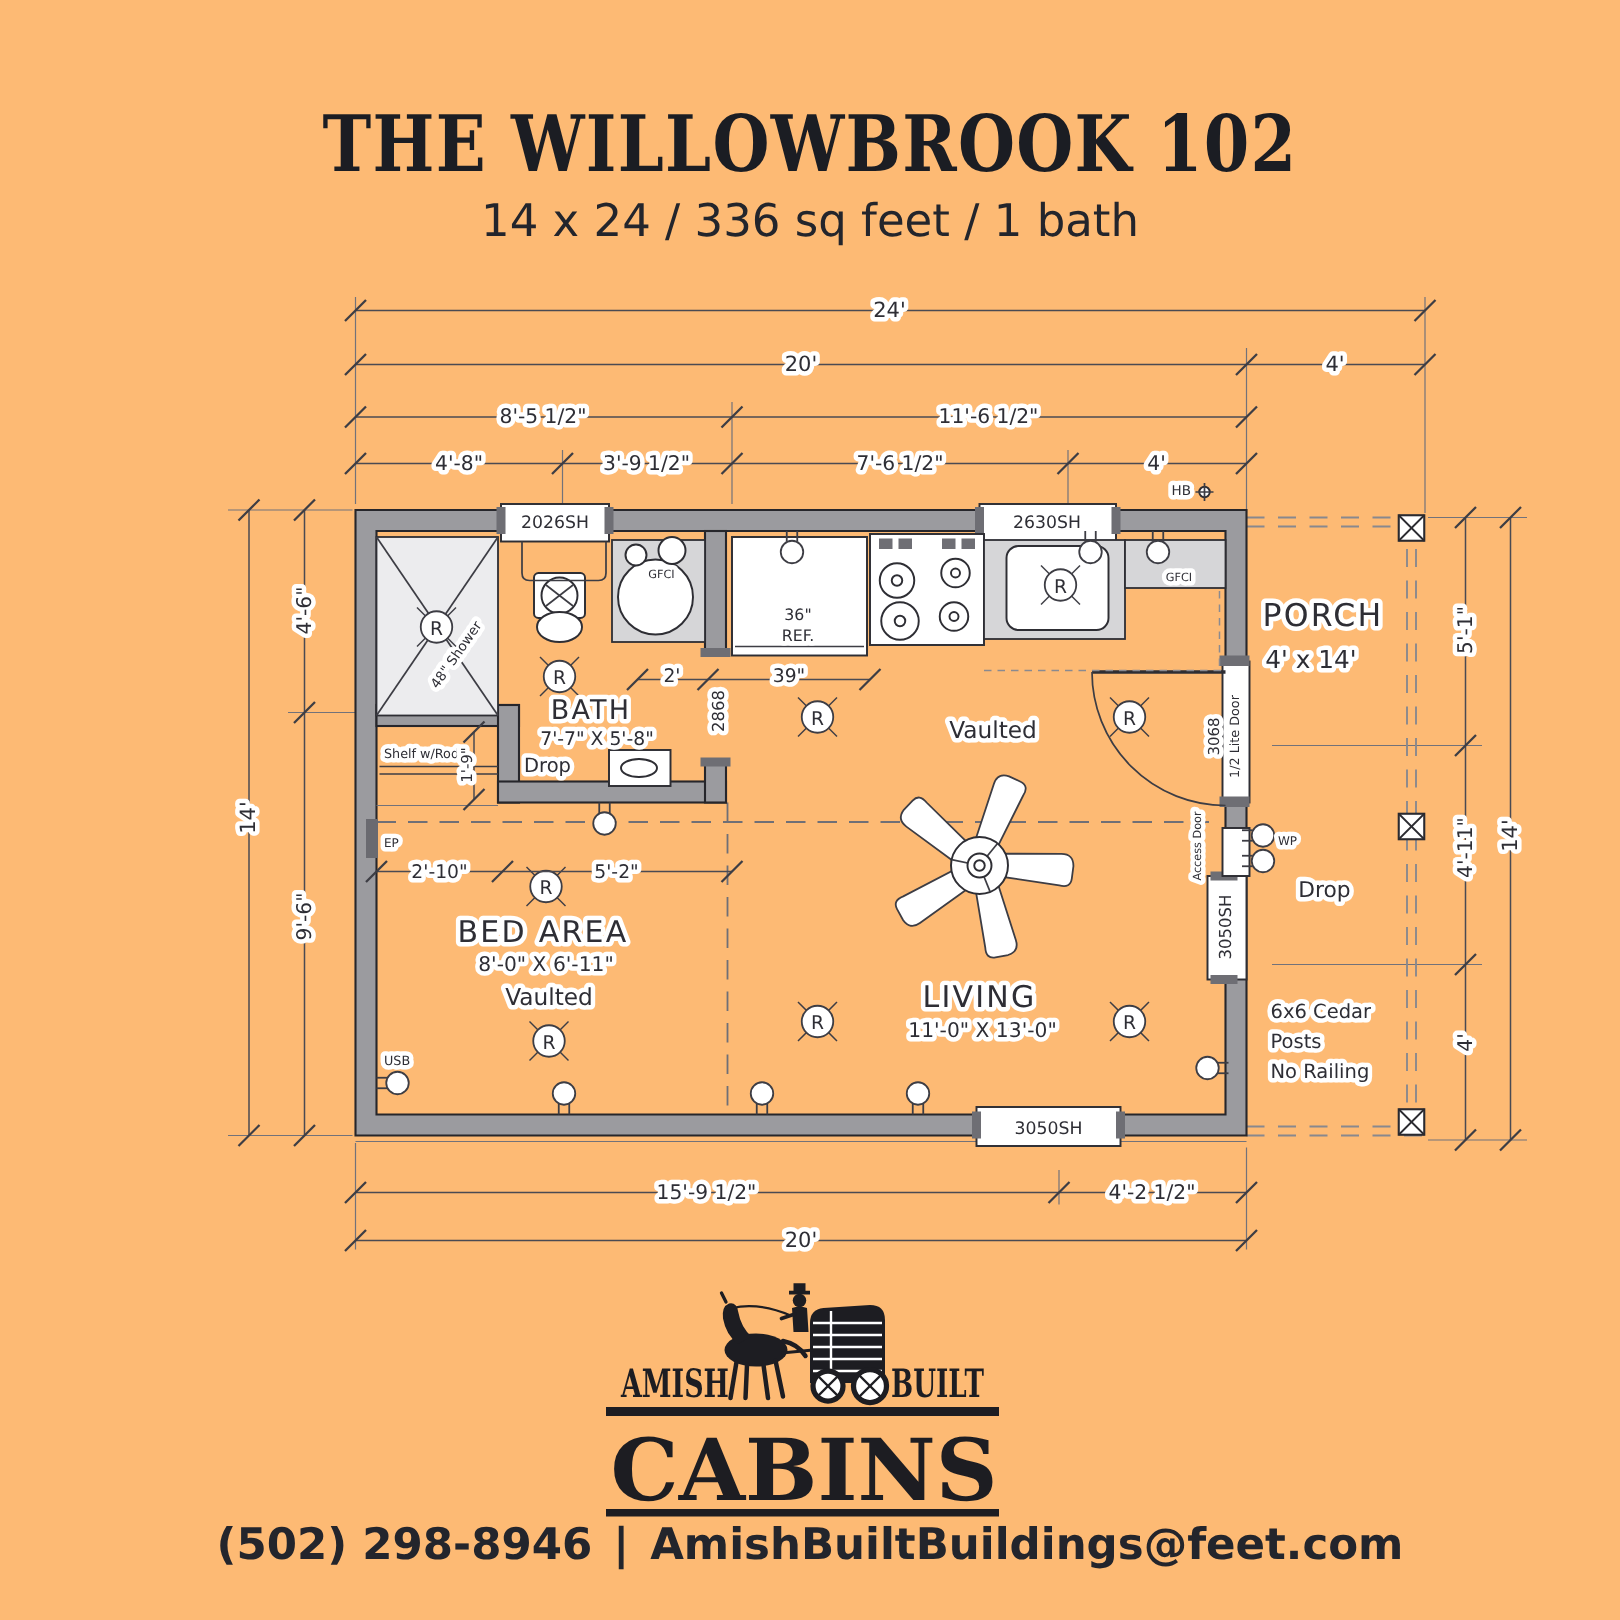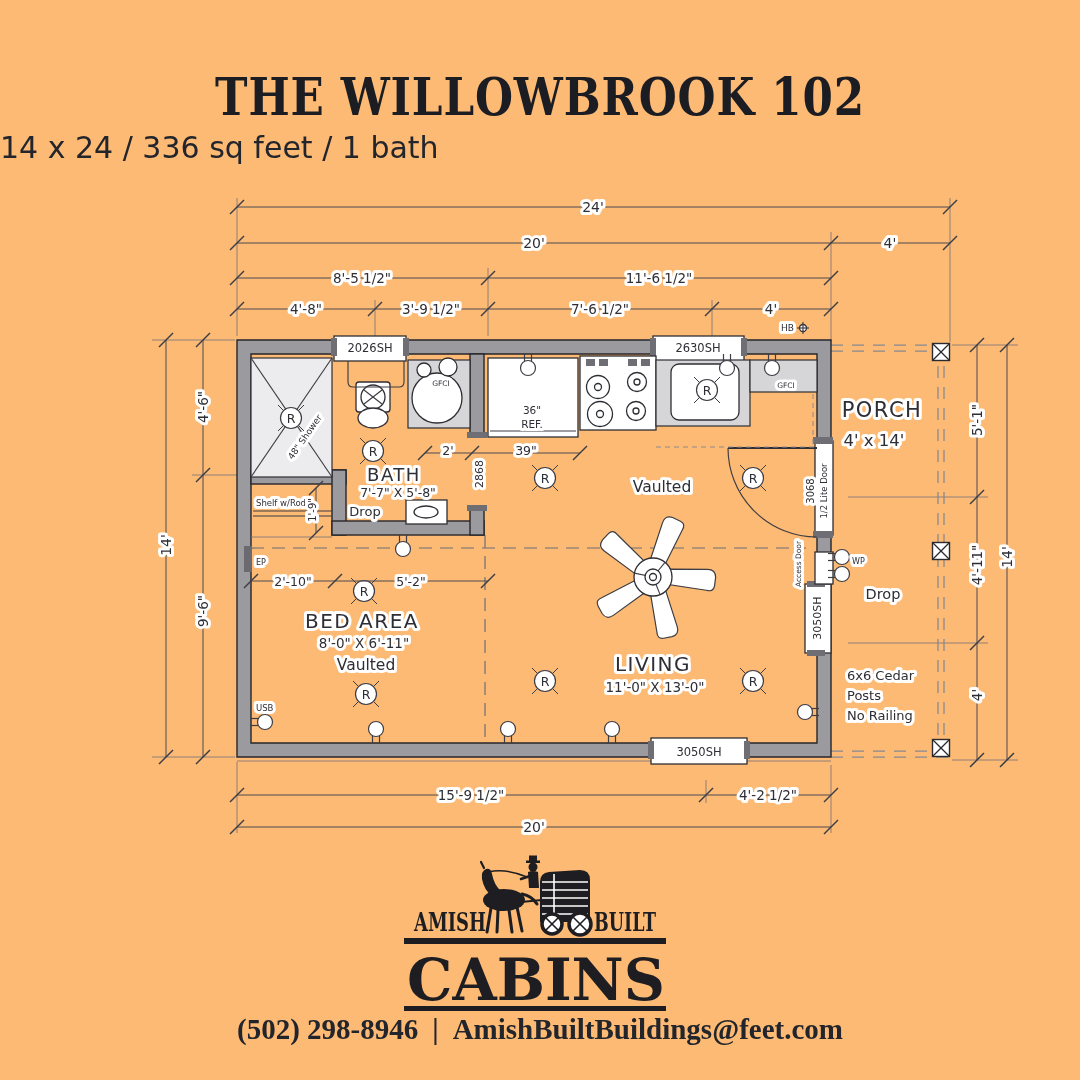--- a/index.html
+++ b/index.html
@@ -1,25 +1,25 @@
 <!DOCTYPE html>
 <html><head>
 <meta charset="utf-8">
 <style>
   html,body{margin:0;padding:0;background:#fff;}
   .page{position:relative;width:1080px;height:1080px;background:#fdba74;overflow:hidden;
         font-family:"DejaVu Sans",sans-serif;}
   .title{position:absolute;top:66px;left:0;width:100%;text-align:center;margin:0;
          font-family:"DejaVu Serif",serif;font-weight:bold;font-size:52px;color:#1b1d23;
          transform:scaleX(.84);letter-spacing:1px;}
-  .subtitle{position:absolute;top:130px;left:0;width:100%;text-align:left;
+  .subtitle{position:absolute;top:130px;left:0;width:100%;text-align:center;
          font-family:"DejaVu Sans",sans-serif;font-size:30px;color:#23252c;}
   .footer{position:absolute;top:1012px;left:0;width:100%;text-align:center;
          font-family:"DejaVu Sans",sans-serif;font-weight:bold;font-size:29px;color:#23252c;}
-  .footer span{margin:0 7px;font-family:Liberation Serif, serif;}
+  .footer span{margin:0 7px;}
   svg{position:absolute;left:0;}
   
   .w{fill:#9b9b9f;stroke:#26262b;stroke-width:1.4;}
   .fx{fill:#fff;stroke:#2e2e34;stroke-width:1.3;}
   .cf{fill:#d6d6d8;stroke:#2e2e34;stroke-width:1.2;}
   .shw{fill:#ececee;stroke:#2e2e34;stroke-width:1.2;}
   .ln{stroke:#3d3d44;stroke-width:1.15;fill:none;}
   .dim{stroke:#4a4a52;stroke-width:1;fill:none;}
   .ext{stroke:#72727a;stroke-width:.8;fill:none;}
   .dsh{stroke:#6f6f76;stroke-width:1.2;stroke-dasharray:13 8;fill:none;}

